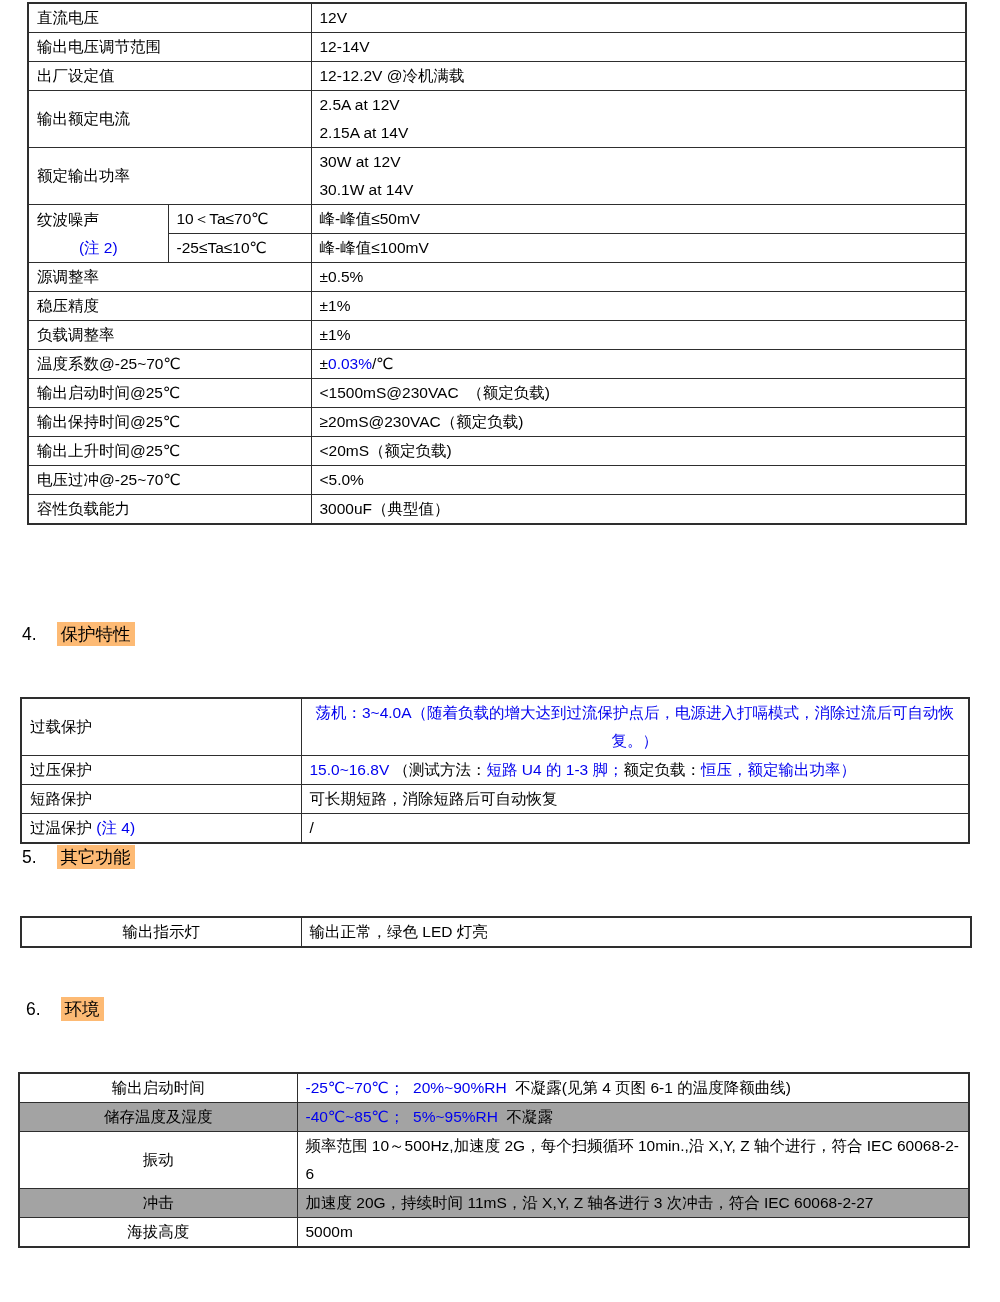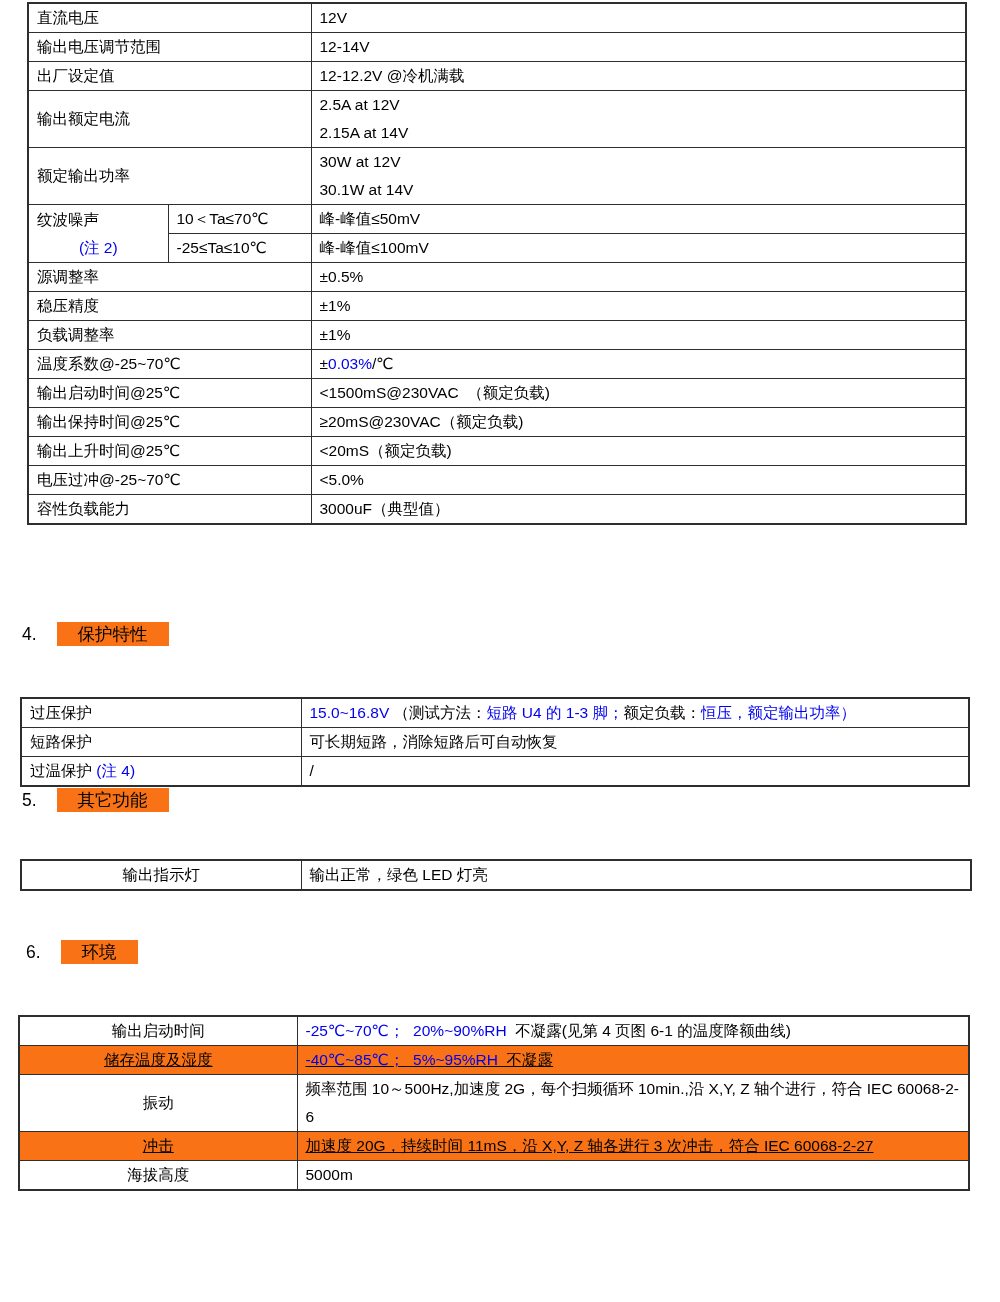--- a/index.html
+++ b/index.html
@@ -18,33 +18,33 @@
     vertical-align:middle;
     line-height:28px;
     white-space:pre-wrap;
     overflow:hidden;
   }
   tr.h1 td { height:28px; }
   tr.h2 td { height:56px; }
   td.lab { padding-left:10px; }
   td.cen { text-align:center; padding-left:4px; padding-right:4px; }
   .blue { color:#0000ee;text-align:center; }
-  tr.gray td { background:#f97316;text-decoration:underline; }
+  tr.gray td { background:#a3a3a3; }
 
   table.spec { margin:2px 0 0 27px; width:938px; }
   table.prot { margin:50px 0 0 20px; width:948px; }
   table.func { margin:46px 0 0 20px; width:950px; }
   table.env  { margin:50px 0 0 18px; width:950px; }
 
   .sec {
     margin-left:22px; font-size:17.5px; line-height:26px;
     white-space:nowrap;
   }
   .sec .num { margin-right:20px; }
-  .sec .hl  { background:#f97316; padding:2px 21px; }
+  .sec .hl  { background:#fdba74; padding:2px 4px; }
   .sec4 { margin-top:96px; }
   .sec5 { }
   .sec6 { margin-top:48px;margin-left:26px; }
 </style>
 </head>
 <body>
 
 <table class="tbl spec">
   <colgroup>
       <col style="width:140px">
@@ -121,20 +121,24 @@
   </table>
 
 <div class="sec sec4"><span class="num">4.</span><span class="hl">保护特性</span></div>
 
 <table class="tbl prot">
   <colgroup>
       <col style="width:280px">
       <col style="width:668px">
     </colgroup>
   <tbody>
+      <tr class="h2">
+        <td class="lab">过载保护</td>
+        <td class="val blue">荡机：3~4.0A（随着负载的增大达到过流保护点后，电源进入打嗝模式，消除过流后可自动恢复。）</td>
+      </tr>
   <tr class="h1">
         <td class="lab">过压保护</td>
         <td class="val"><span class="blue">15.0~16.8V </span><span>（测试方法：</span><span class="blue">短路 U4 的 1-3 脚；</span><span>额定负载：</span><span class="blue">恒压，额定输出功率）</span></td>
       </tr>
   <tr class="h1">
         <td class="lab">短路保护</td>
         <td class="val">可长期短路，消除短路后可自动恢复</td>
       </tr>
   <tr class="h1">
         <td class="lab"><span>过温保护 </span><span class="blue">(注 4)</span></td>

